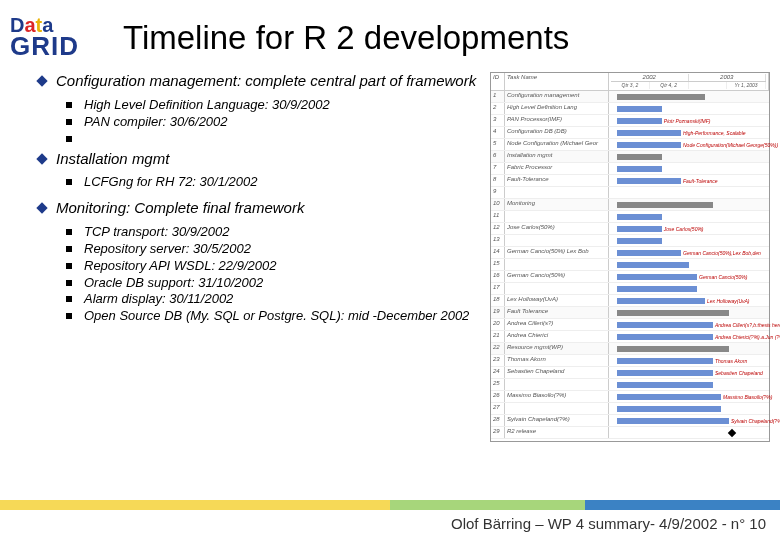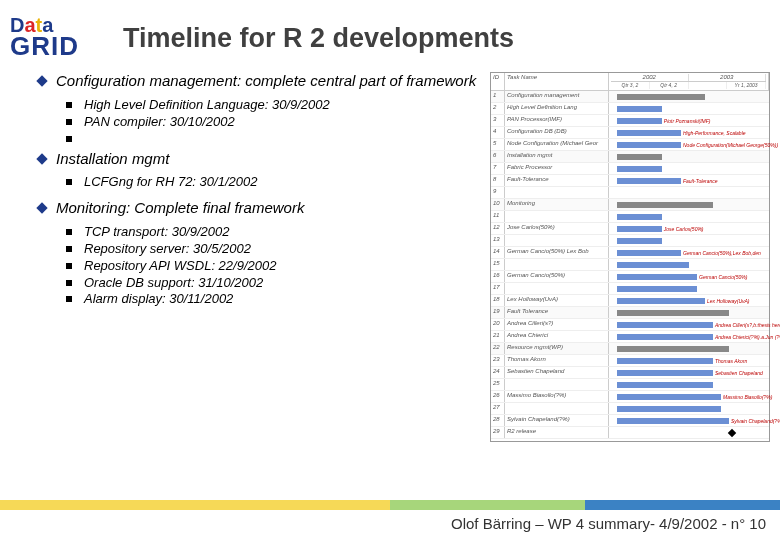--- a/index.html
+++ b/index.html
@@ -45,23 +45,23 @@
     content: "";
     position: absolute;
     left: -4px; right: -4px; top: 2px; bottom: 2px;
     background:
       repeating-linear-gradient(0deg, transparent 0 6px, rgba(255,255,255,0.5) 6px 7px),
       repeating-linear-gradient(90deg, transparent 0 8px, rgba(255,255,255,0.5) 8px 9px);
     border-radius: 4px;
     z-index: -1;
   }
   .title {
-    font-size: 27px;
-    font-weight: bold;
-    color: #404040;
+    font-size: 33px;
+    font-weight: normal;
+    color: #000000;
   }
   .content-row {
     display: flex;
     padding: 0 10px;
     font-style: italic;
   }
   .content-left {
     flex: 1;
     padding-left: 28px;
     padding-right: 8px;
@@ -201,21 +201,21 @@
           <span class="diamond"></span>
           <span>Configuration management: complete central part of framework</span>
         </div>
         <div class="sub-list">
           <div class="sub-item">
             <span class="square"></span>
             <span>High Level Definition Language: 30/9/2002</span>
           </div>
           <div class="sub-item">
             <span class="square"></span>
-            <span>PAN compiler: 30/10/2002</span>
+            <span>PAN compiler: 30/6/2002</span>
           </div>
           <div class="sub-item">
             <span class="square"></span>
           </div>
         </div>
       </div>
       <div class="section">
         <div class="section-head">
           <span class="diamond"></span>
           <span>Installation mgmt</span>
@@ -245,20 +245,24 @@
             <span class="square"></span>
             <span>Repository API WSDL: 22/9/2002</span>
           </div>
           <div class="sub-item">
             <span class="square"></span>
             <span>Oracle DB support: 31/10/2002</span>
           </div>
           <div class="sub-item">
             <span class="square"></span>
             <span>Alarm display: 30/11/2002</span>
+          </div>
+          <div class="sub-item">
+            <span class="square"></span>
+            <span>Open Source DB (My. SQL or Postgre. SQL): mid -December 2002</span>
           </div>
         </div>
       </div>
     </div>
   <div class="gantt">
     <div class="gantt-header">
       <div class="g-idcol">ID</div>
       <div class="g-taskcol">Task Name</div>
       <div class="g-timecol">
         <div class="g-years" id="g-years">

